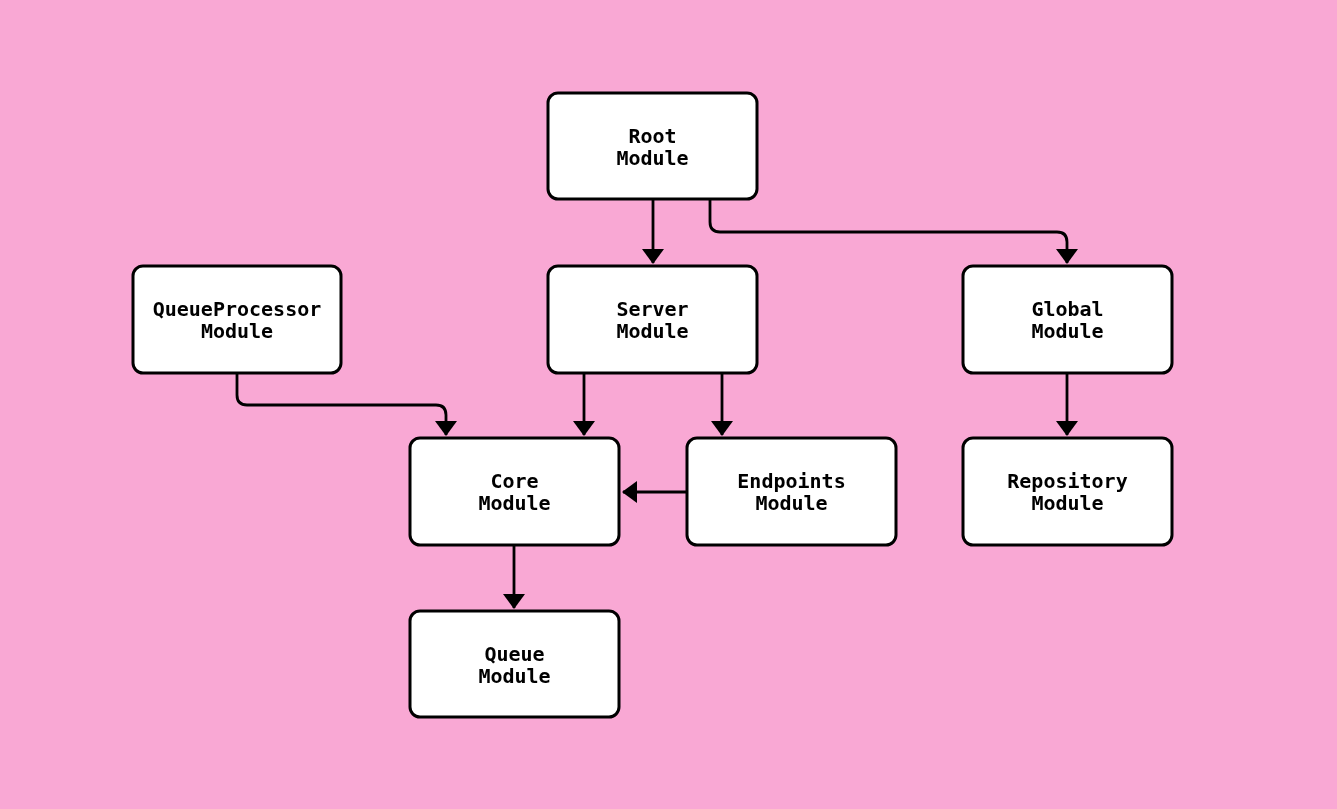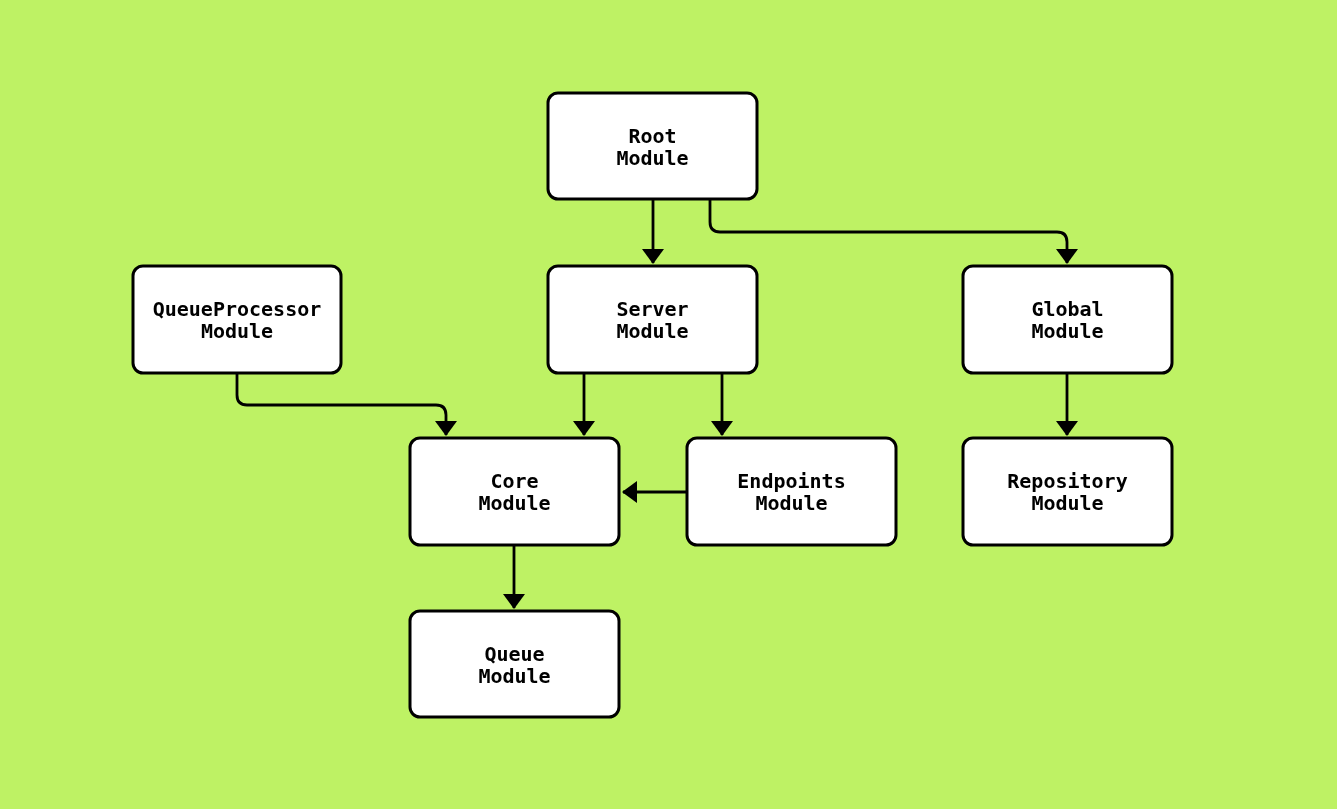--- a/index.html
+++ b/index.html
@@ -4,21 +4,21 @@
 <style>
   html, body {
     margin: 0;
     padding: 0;
     background: #ffffff;
   }
   .canvas {
     position: relative;
     width: 1337px;
     height: 809px;
-    background: #bef264;
+    background: #f9a8d4;
     overflow: hidden;
   }
   svg {
     display: block;
   }
   .edge {
     fill: none;
     stroke: #000000;
     stroke-width: 2.8;
   }

